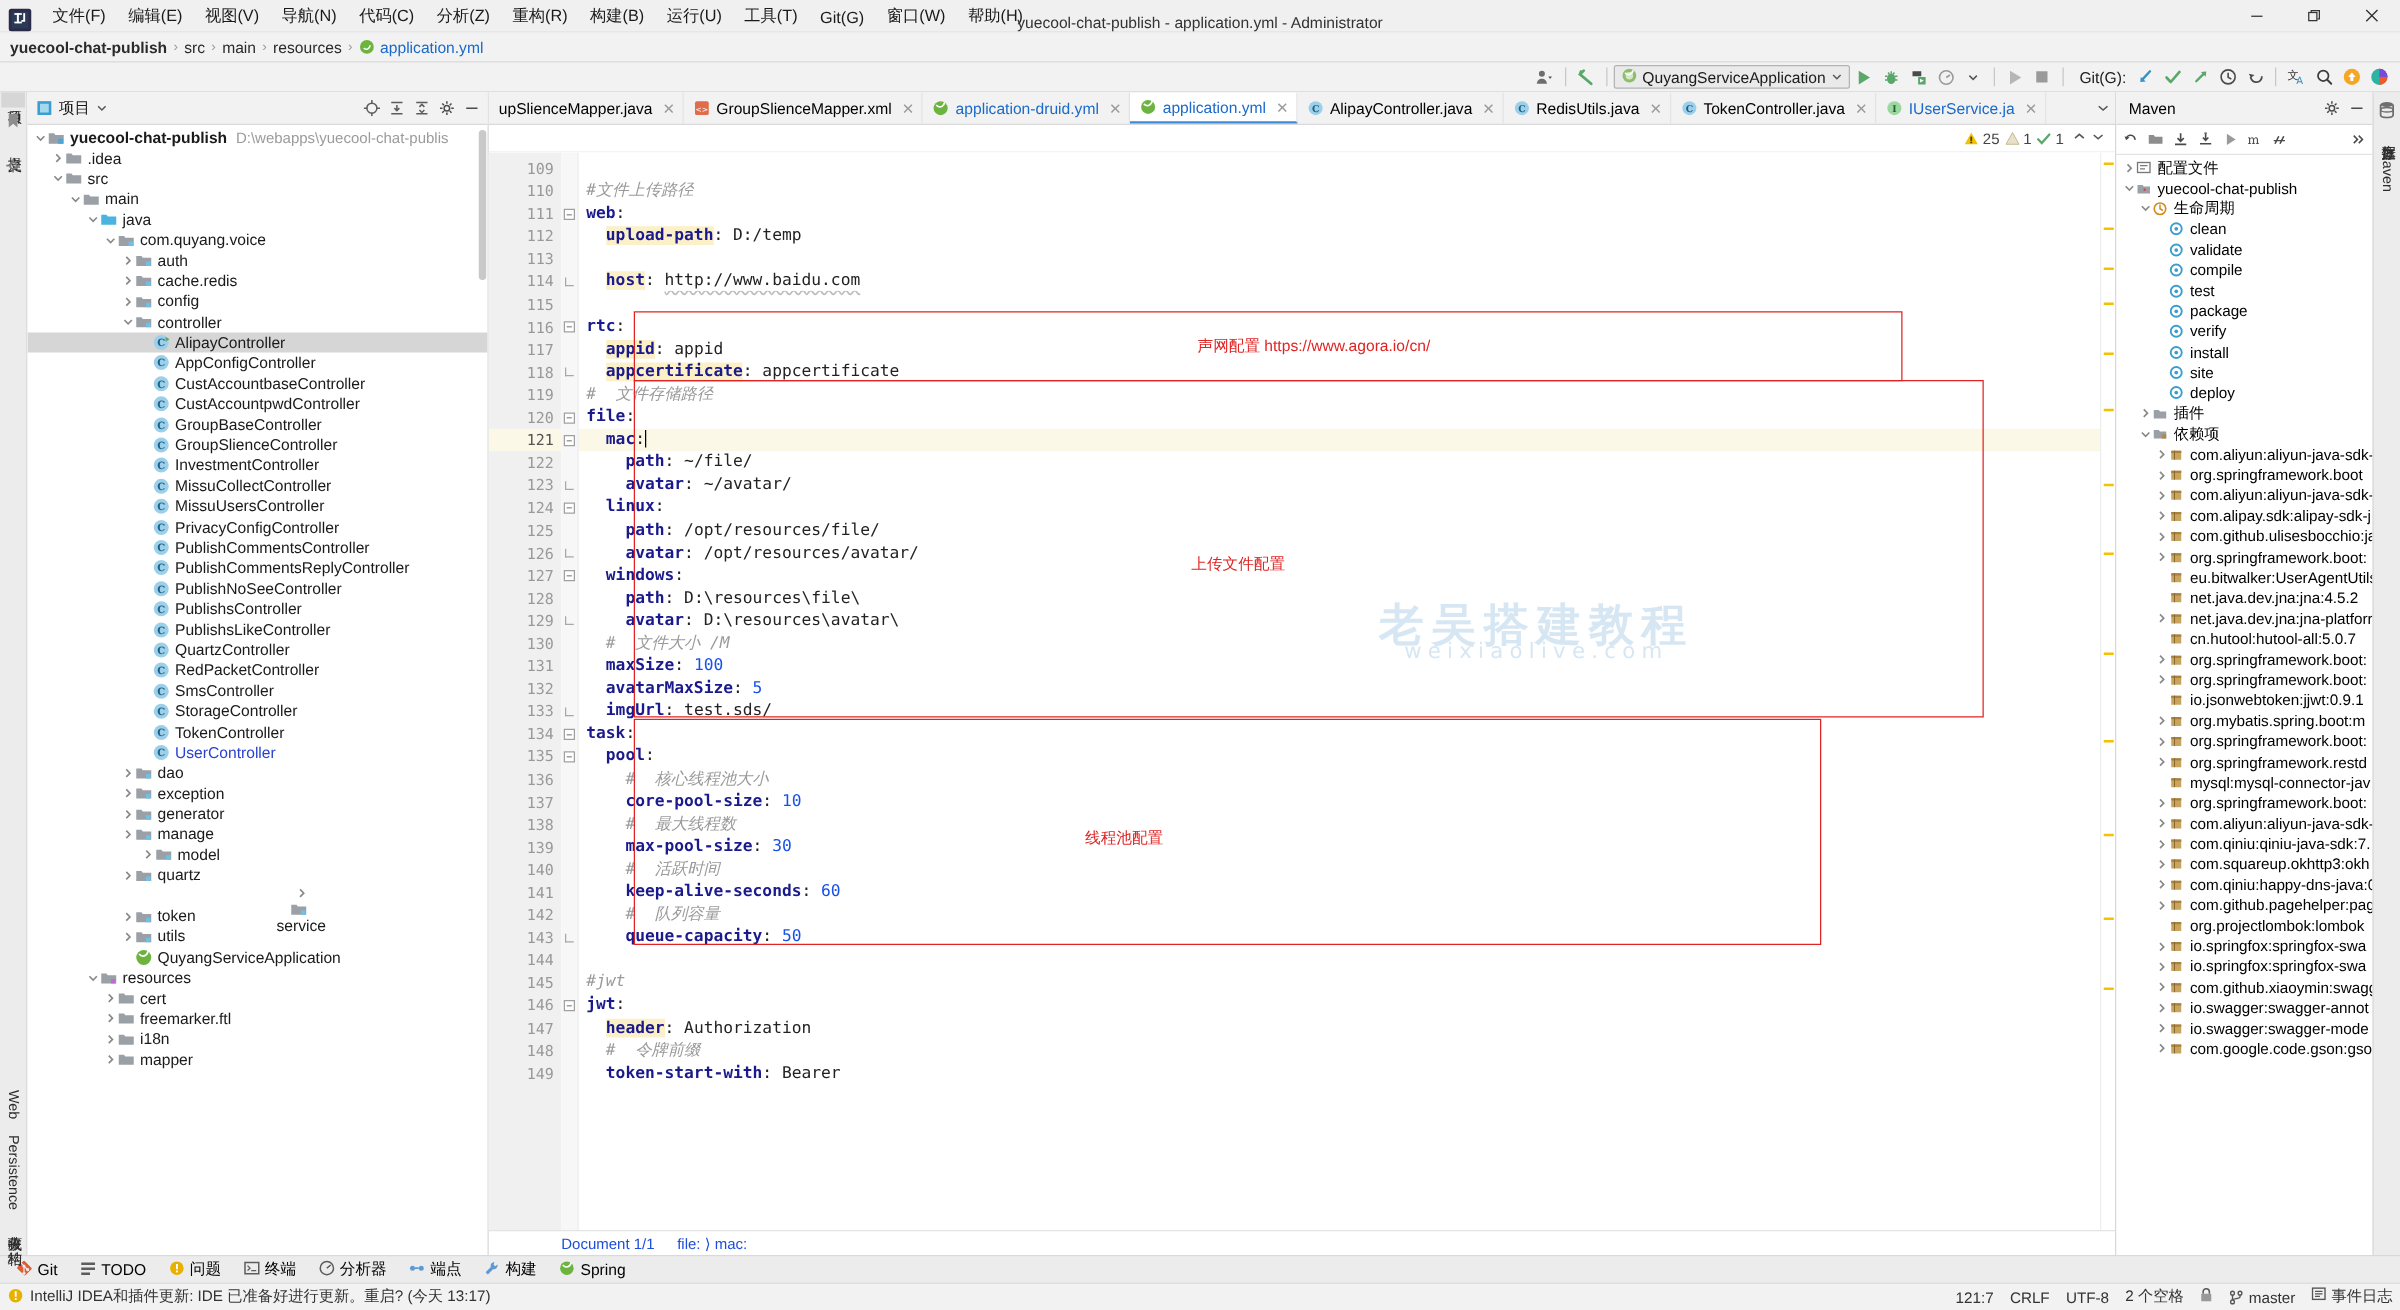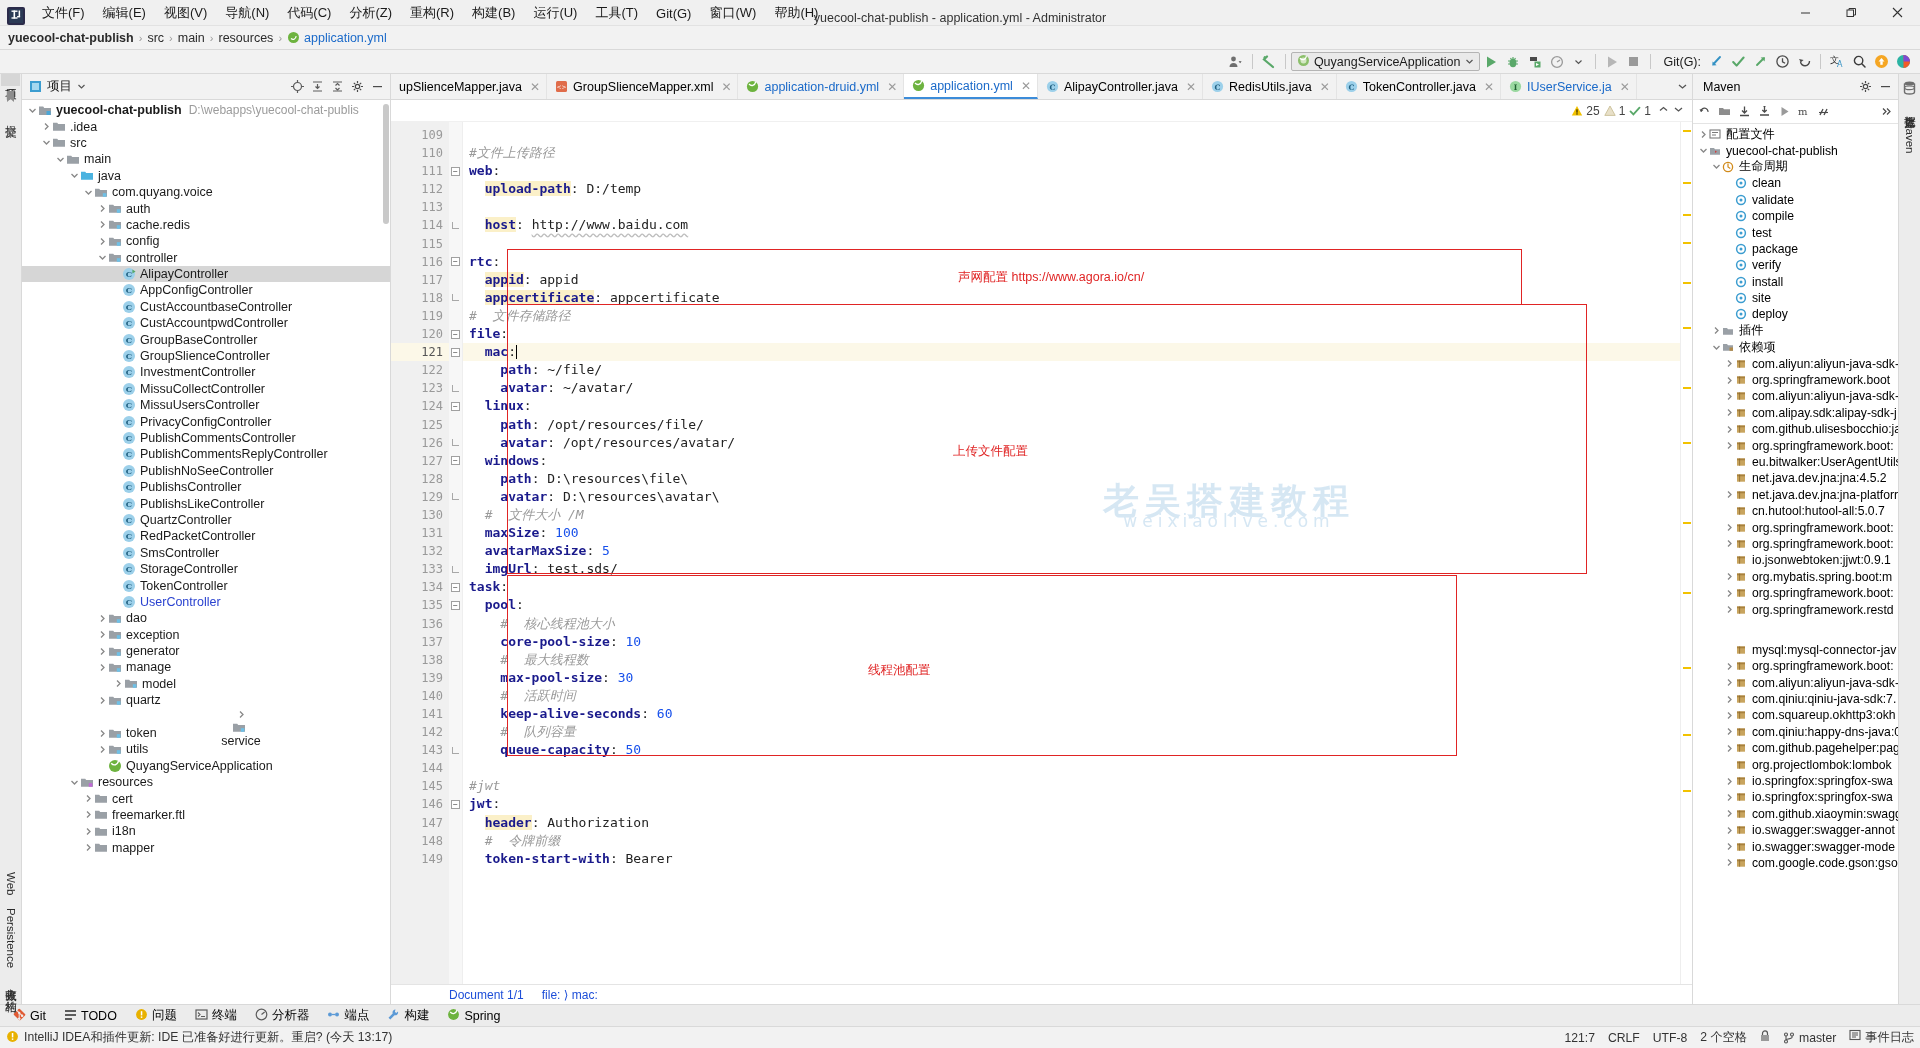--- a/index.html
+++ b/index.html
@@ -1796,21 +1796,21 @@
             </span>
             <span style="width: 13px; height: 13px; margin-right: 4px; flex: 0 0 auto; display: flex; align-items: center;">
               <svg width="12" height="12" viewBox="0 0 12 12">
                 <path d="M2 2.5h8v7.2H2z" fill="#c8a45e"></path>
                 <path d="M2 2.5h8v1.8H2z" fill="#a8813d"></path>
                 <path d="M4.6 2.5v7.2" stroke="#8a6a2f" stroke-width=".8"></path>
               </svg>
             </span>
             <span>org.springframework.restd</span>
           </div>
-          <div class="mrow" style="padding-left: 30px; margin-top: 24px;">
+          <div class="mrow" style="padding-left: 30px;">
             <span class="tarrow"></span>
             <span style="width: 13px; height: 13px; margin-right: 4px; flex: 0 0 auto; display: flex; align-items: center;">
               <svg width="12" height="12" viewBox="0 0 12 12">
                 <path d="M2 2.5h8v7.2H2z" fill="#c8a45e"></path>
                 <path d="M2 2.5h8v1.8H2z" fill="#a8813d"></path>
                 <path d="M4.6 2.5v7.2" stroke="#8a6a2f" stroke-width=".8"></path>
               </svg>
             </span>
             <span>mysql:mysql-connector-jav</span>
           </div>

